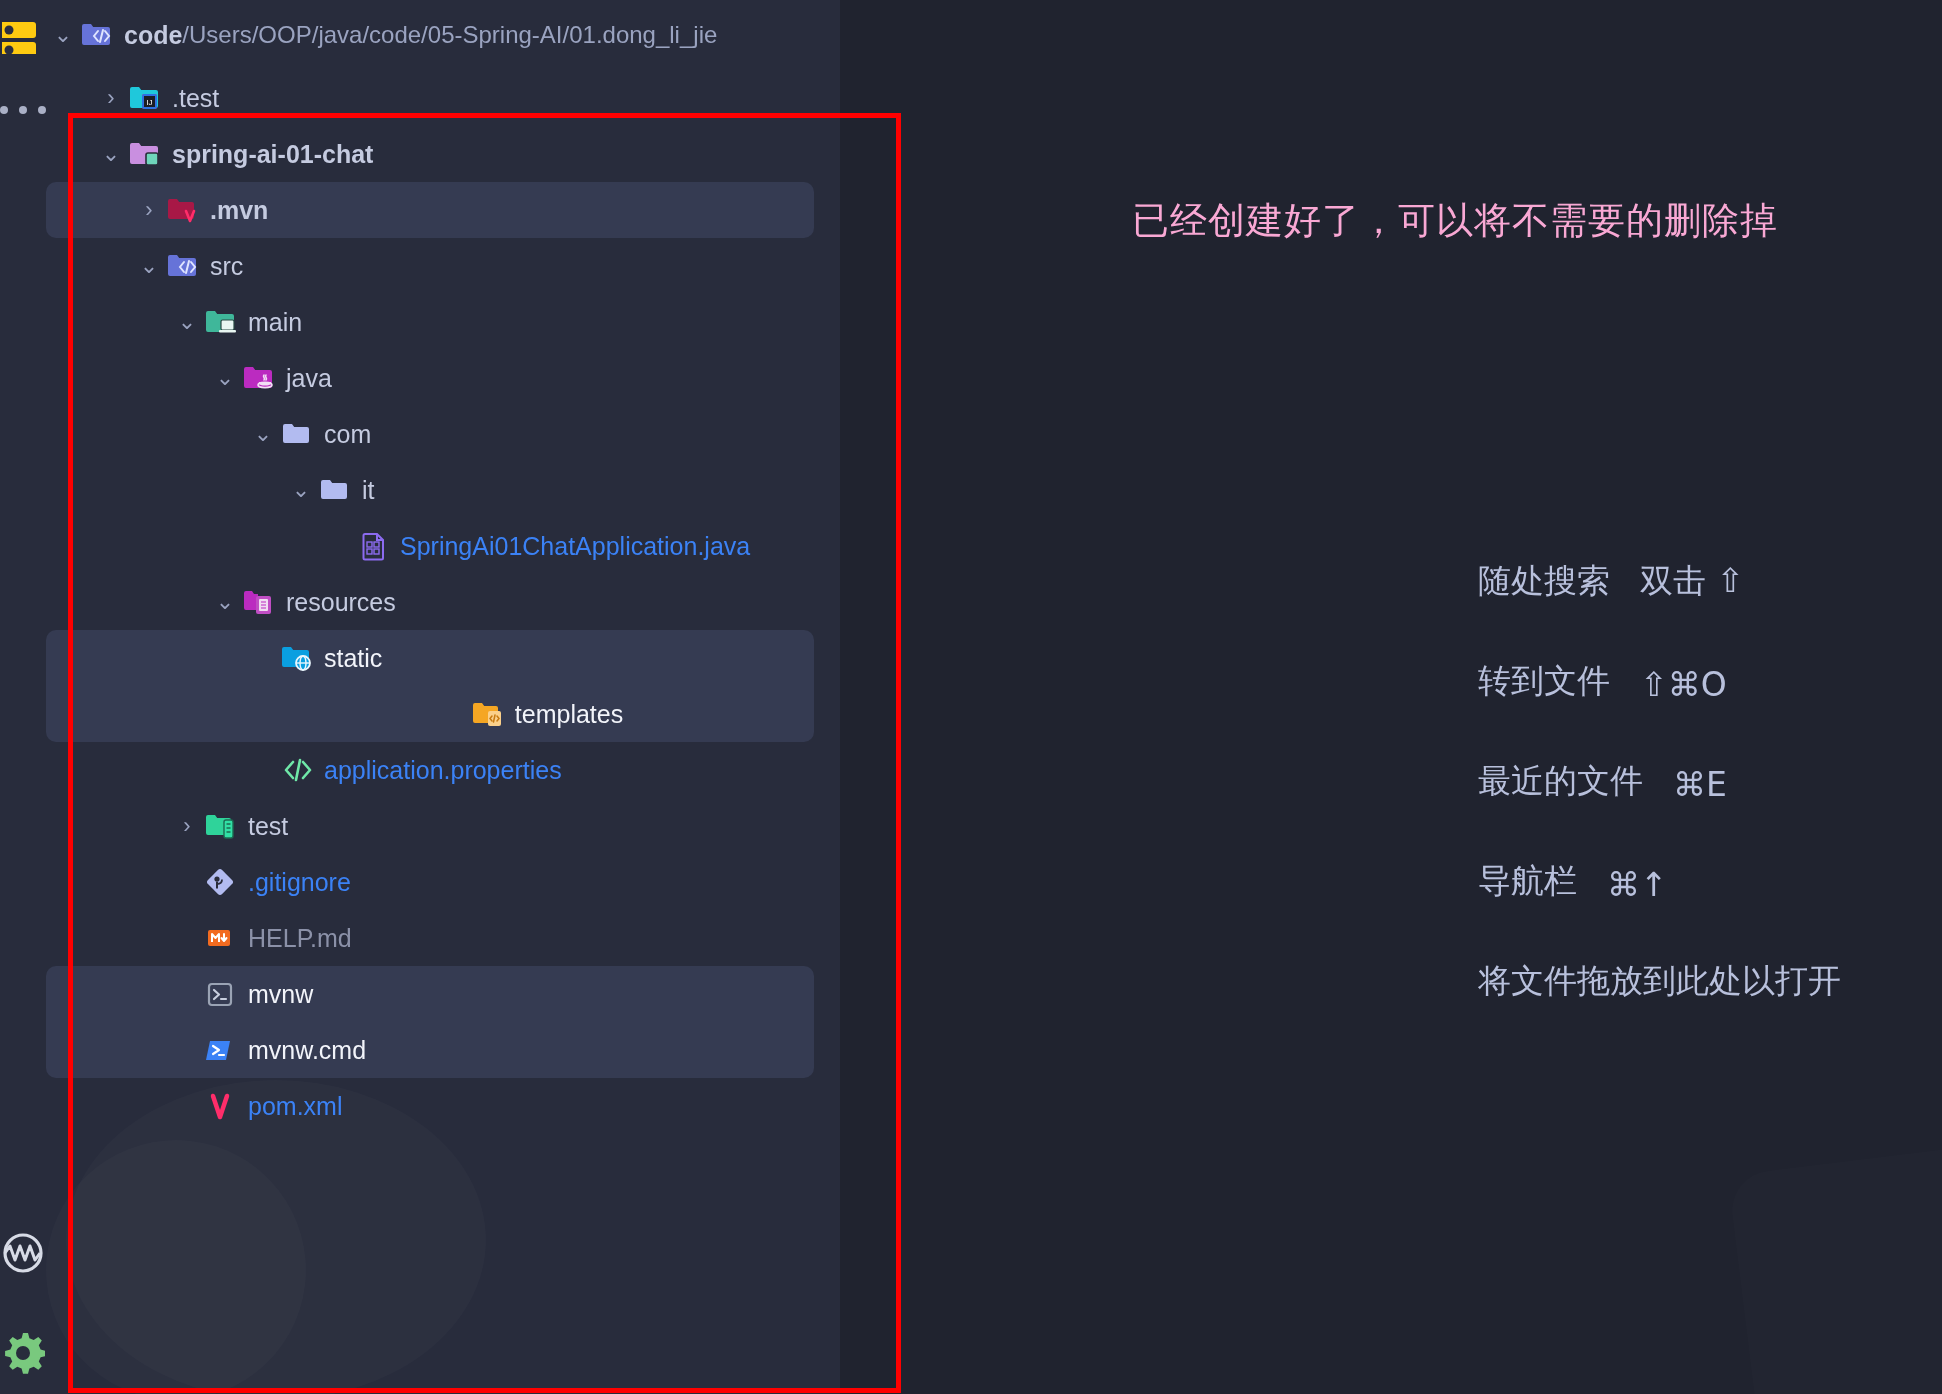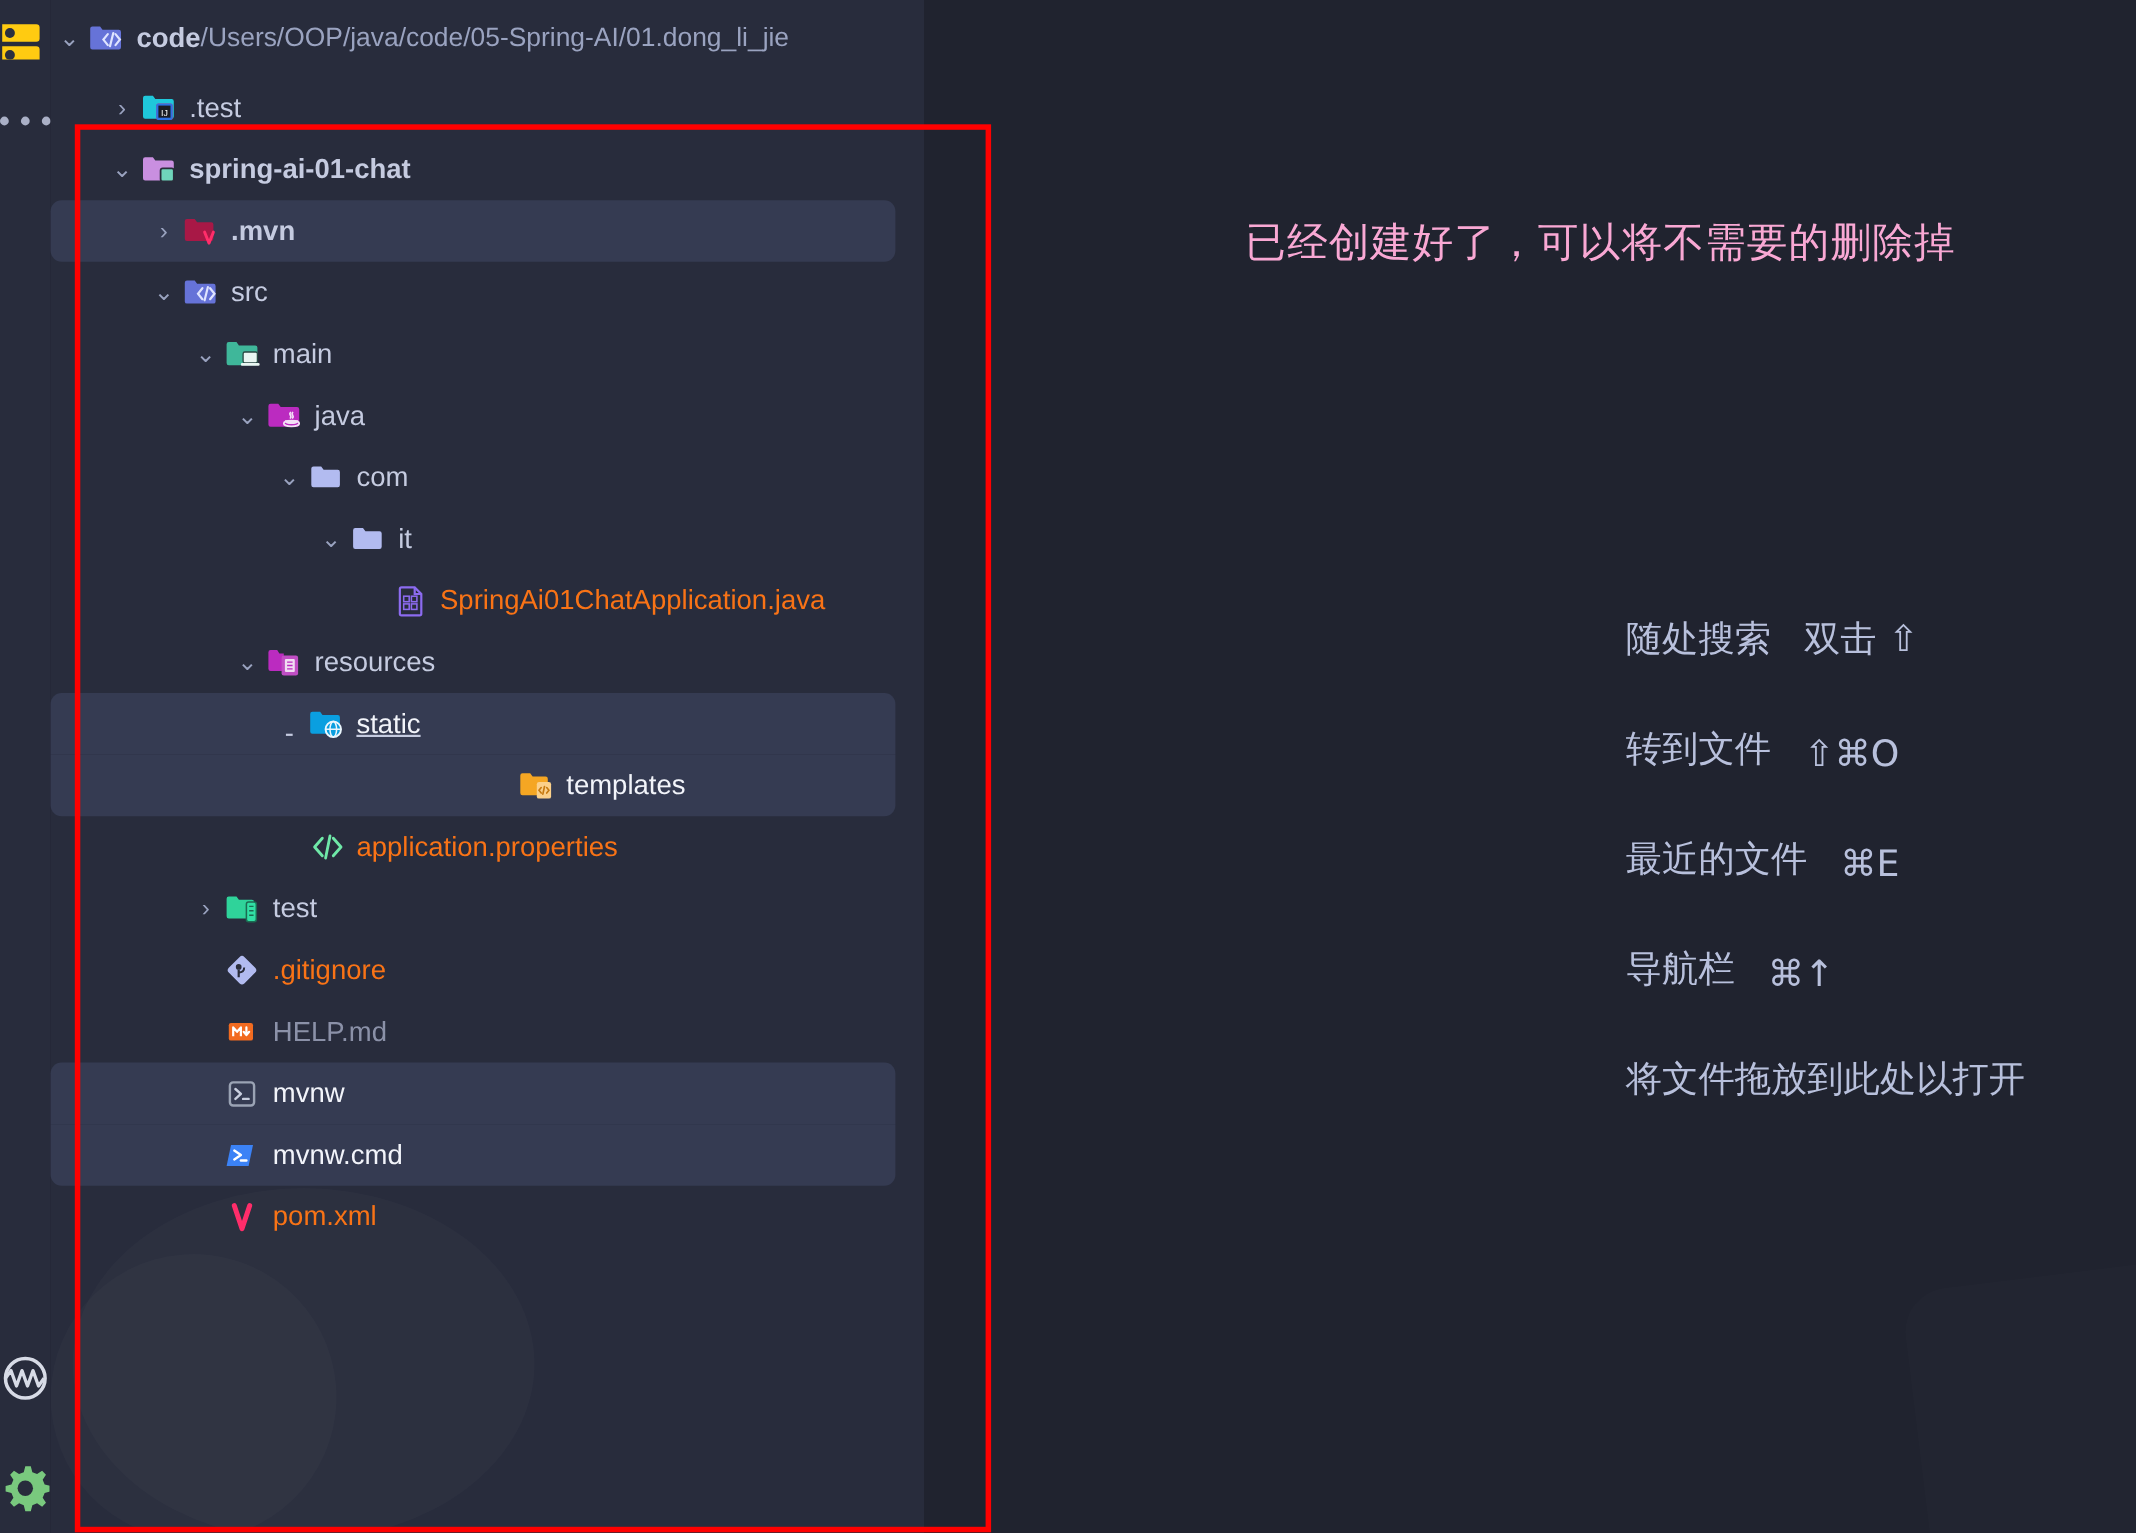--- a/index.html
+++ b/index.html
@@ -48,21 +48,21 @@
   }
   .row.sel { background: #353b52; border-radius: 10px; margin-right: 26px; }
   .chev {
     width: 34px; min-width: 34px; display:flex; align-items:center; justify-content:center;
     color: #9aa3c0; font-size: 22px;
   }
   .chev.empty { color: transparent; }
   .ico { width: 34px; min-width: 34px; height: 30px; display:flex; align-items:center; justify-content:center; margin-right: 10px; }
   .label { line-height: 1; }
   .label.bold { font-weight: bold; }
-  .label.green { color: #f97316; }
+  .label.green { color: #3b82f6; }
   .label.white { color: #f2f4fa; }
   .label.dim { color: #8b91a8; }
   .path { color: #9aa3c0; font-size: 24px; font-weight: normal; }
 
   
   .redbox {
     position: absolute; left: 68px; top: 113px; width: 833px; height: 1280px;
     border: 5px solid #ff0000; pointer-events: none;
   }
   .red-note {
@@ -244,21 +244,21 @@
           <span class="ico">
             <svg width="32" height="30" viewBox="0 0 32 30">
               <path d="M1 6 a2 2 0 0 1 2-2 h6 l2 3 H15 v16 H3 a2 2 0 0 1-2-2 z" fill="#bb2bc0"></path>
               <rect x="13" y="9" width="15" height="18" rx="2" fill="#c04ec4"></rect>
               <rect x="16" y="12" width="9" height="12" rx="1" fill="#f0dcf2"></rect>
               <path d="M18 15 h5 M18 18 h5 M18 21 h5" stroke="#bb2bc0" stroke-width="1.2"></path>
             </svg>
           </span>
           <span class="label ">resources</span>
         </div>
-        <div class="row sel" style="border-bottom-left-radius: 0px; border-bottom-right-radius: 0px; text-decoration: underline;">
+        <div class="row sel" style="border-bottom-left-radius: 0px; border-bottom-right-radius: 0px;">
           <span style="display:inline-block;width:200px"></span>
           <span class="chev empty">&nbsp;</span>
           <span class="ico">
             <svg width="32" height="30" viewBox="0 0 32 30">
               <path d="M1 6 a2 2 0 0 1 2-2 h7 l2.2 3 H26 a2 2 0 0 1 2 2 v13 a2 2 0 0 1-2 2 H3 a2 2 0 0 1-2-2 z" fill="#0a9fe0"></path>
               <circle cx="22" cy="20" r="7" fill="#0a9fe0" stroke="#eaf6fd" stroke-width="1.8"></circle>
               <ellipse cx="22" cy="20" rx="3" ry="7" fill="none" stroke="#eaf6fd" stroke-width="1.4"></ellipse>
               <path d="M15 20 h14" stroke="#eaf6fd" stroke-width="1.4"></path>
             </svg>
           </span>

